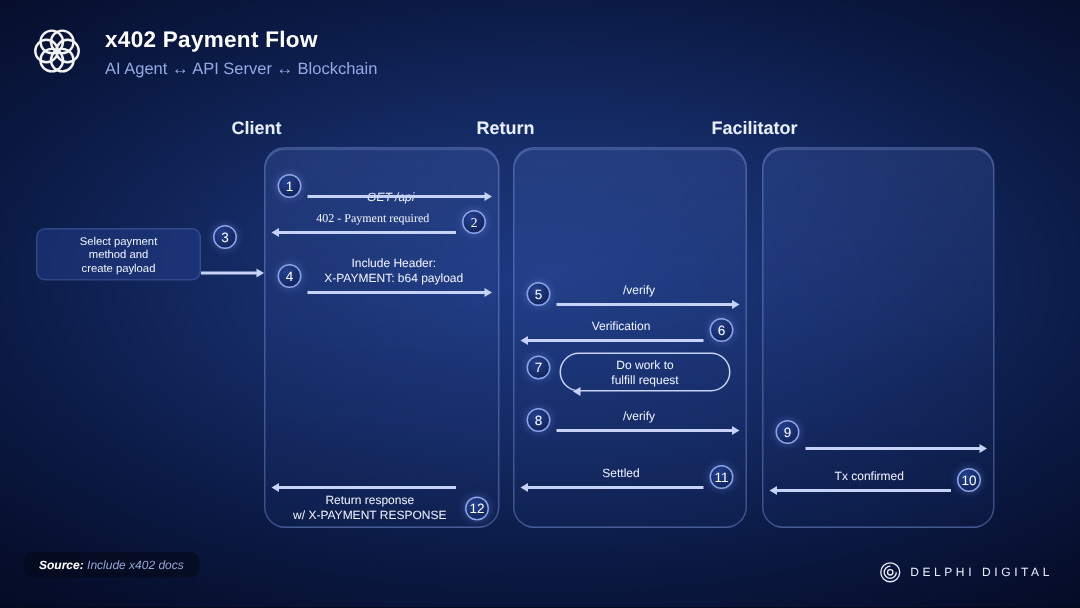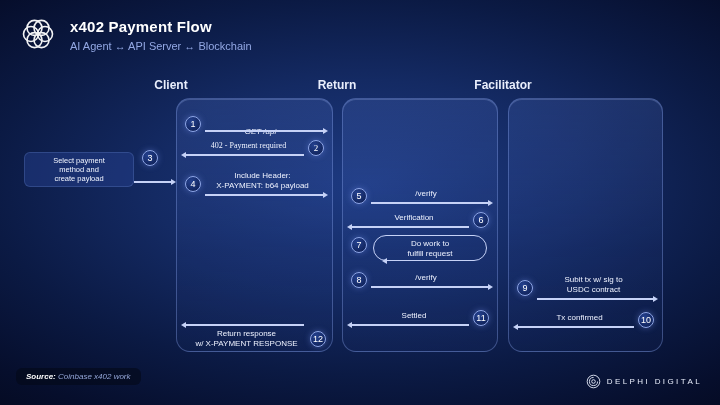--- a/index.html
+++ b/index.html
@@ -125,42 +125,40 @@
     <div class="msg" style="left:0;top:210px;right:0;height:22px;">
       <span class="mlabel" style="left:14px;right:26px;top:2px;">Settled</span>
       <span class="num" style="right:8px;top:1px;">11</span>
       <div class="arrow l" style="left:4px;right:28px;top:13px;"></div>
     </div>
   </div>
 
   <div class="panel" style="left:508px;width:155px;">
     <div class="msg" style="left:0;top:176px;right:0;height:32px;">
       <span class="num" style="left:8px;top:5px;">9</span>
-      <span class="mlabel" style="left:26px;right:10px;top:0;">Subit tx w/ sig to
-USDC contract</span>
       <div class="arrow r" style="left:28px;right:4px;top:21px;"></div>
     </div>
     <div class="msg" style="left:0;top:212px;right:0;height:22px;text-decoration:underline;">
       <span class="mlabel" style="left:14px;right:26px;top:2px;">Tx confirmed</span>
       <span class="num" style="right:8px;top:1px;">10</span>
       <div class="arrow l" style="left:4px;right:28px;top:13px;"></div>
     </div>
   </div>
 
   <div class="note">
     <div class="notebox">Select payment
 method and
 create payload</div>
     <span class="num" style="left:118px;top:2px;">3</span>
     <div class="arrow r" style="left:110px;width:42px;top:31px;"></div>
   </div>
 
   <div class="source">
     <span class="slabel">Source:</span>
-    <span class="stext">Coinbase x402 work</span>
+    <span class="stext">Include x402 docs</span>
   </div>
 
   <div class="brand">
     <svg width="15" height="15" viewBox="0 0 20 20">
       <circle cx="10" cy="10" r="8.4" fill="none" stroke="#e8edfb" stroke-width="1.2"></circle>
       <circle cx="10" cy="10" r="5.4" fill="none" stroke="#e8edfb" stroke-width="1.2" stroke-dasharray="25 9"></circle>
       <circle cx="10" cy="10" r="2.4" fill="none" stroke="#e8edfb" stroke-width="1.2"></circle>
     </svg>
     <span class="btext">DELPHI DIGITAL</span>
   </div>

